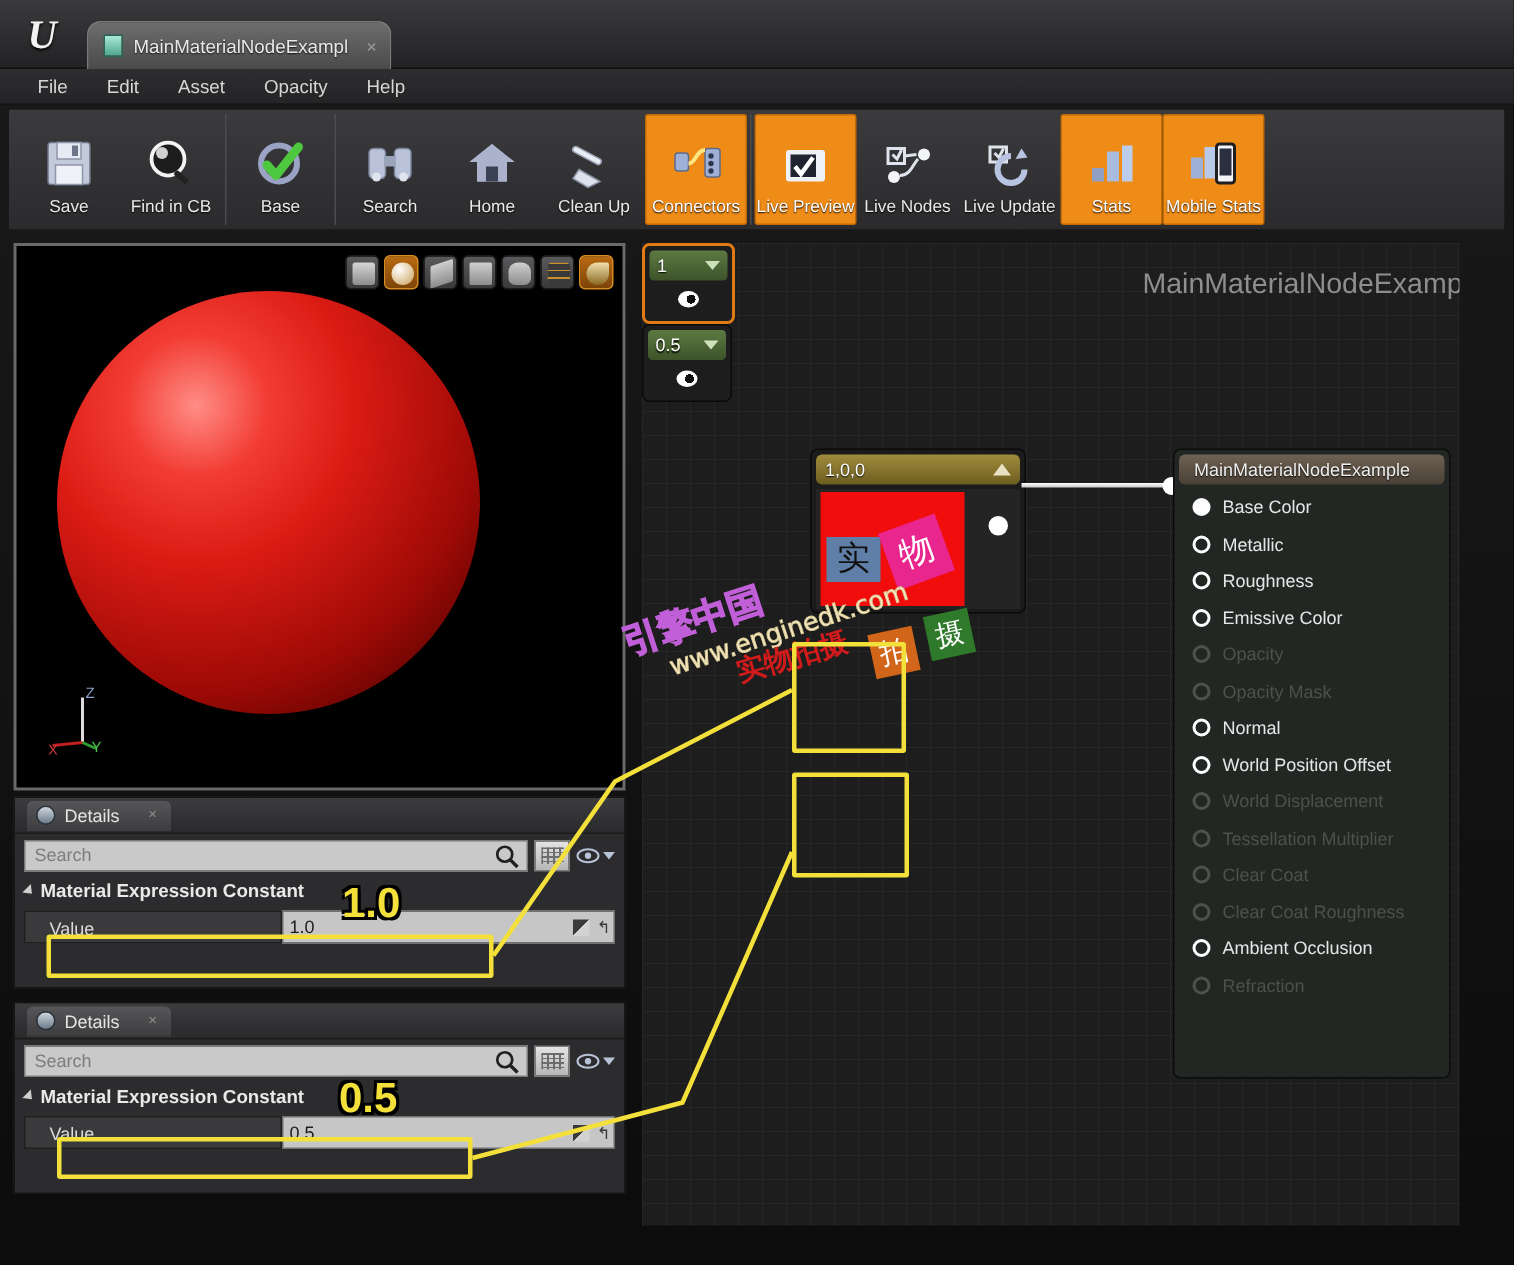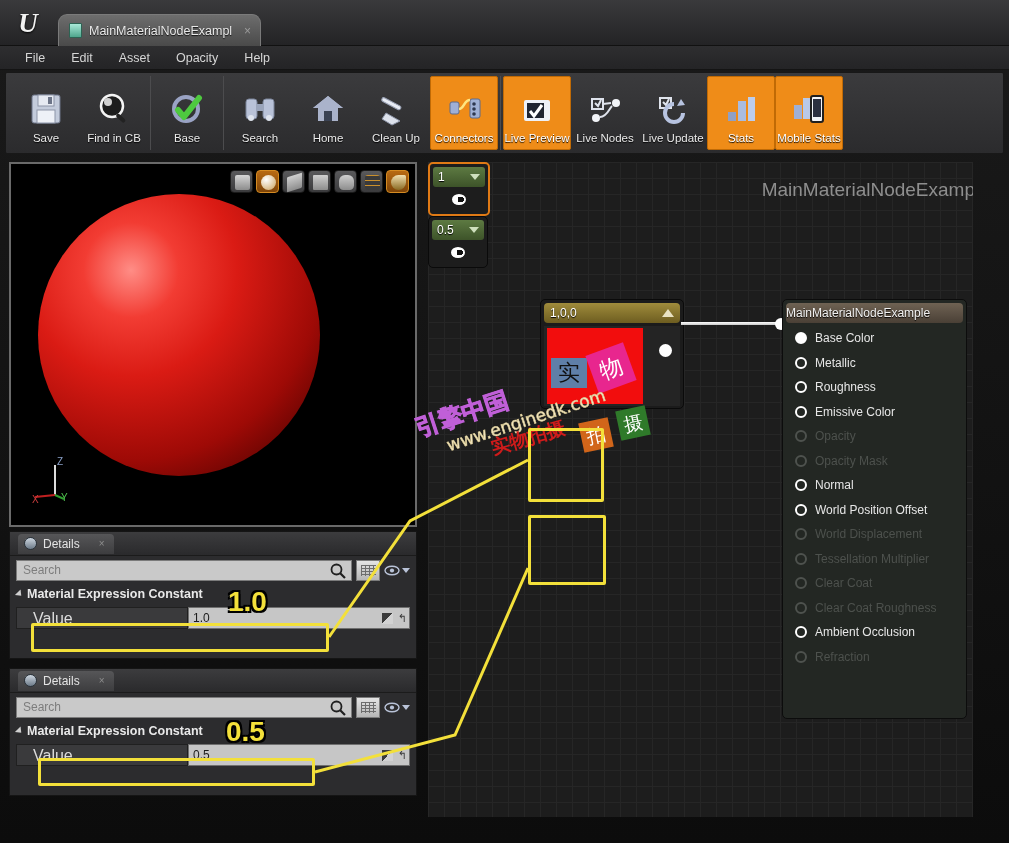--- a/index.html
+++ b/index.html
@@ -103,21 +103,21 @@
          border:1px solid #7b7b7b; display:flex; align-items:center; justify-content:center;}
   .dgrid{ width:15px; height:11px; background:
       repeating-linear-gradient(#6d6d6d 0 1px, transparent 1px 3px),
       repeating-linear-gradient(90deg,#6d6d6d 0 1px, transparent 1px 4px); }
   .deye{ width:26px; display:flex; align-items:center; justify-content:center; gap:2px;}
   .dcat{ height:20px; display:flex; align-items:center; gap:5px; padding-left:7px;
          background:#2c2c2e; }
   .dcat .tri{ width:0;height:0;border-left:5px solid #cfcfcf;border-top:4px solid transparent;border-bottom:4px solid transparent;transform:rotate(45deg);}
   .dcat .nm{ font-size:12.5px; color:#e9e9e9; font-weight:bold; }
   .drow{ height:24px; display:flex; align-items:center; margin:2px 6px 0 6px;}
-  .drow .key{ width:172px; font-size:16px; color:#dcdcdc; padding-left:16px;
+  .drow .key{ width:172px; font-size:12px; color:#dcdcdc; padding-left:16px;
               background:#3a3a3c; height:22px; line-height:22px; border:1px solid #202020;}
   .drow .valwrap{ flex:1; height:22px; background:#c6c6c6; border:1px solid #6f6f6f;
                   display:flex; align-items:center; padding:0 4px; position:relative;}
   .drow .val{ font-size:12px; color:#1c1c1c; }
   .drow .spin{ position:absolute; right:16px; width:11px;height:11px;
                background:linear-gradient(135deg,#3a3a3a 50%,#d2d2d2 50%);}
   .drow .reset{ position:absolute; right:2px; font-size:11px; color:#3a3a3a; }
   .hl-box{ position:absolute; border:3px solid #f3e03a; border-radius:2px; pointer-events:none; }
   .hl-txt{ position:absolute; font-size:28px; font-weight:bold; color:#f3e03a;
            text-shadow:-2px -2px 0 #000,2px -2px 0 #000,-2px 2px 0 #000,2px 2px 0 #000; }
@@ -165,21 +165,21 @@
   .const-node .v{ font-size:12px; color:#fff; text-shadow:0 1px 1px #000; }
   .const-node .caret{ width:0;height:0;border-left:5px solid transparent;
      border-right:5px solid transparent;border-top:6px solid #cfe0bd;}
   .const-node .bot{ height:24px; display:flex; align-items:center; justify-content:center; }
   .outpin{ width:14px; height:11px; border-radius:50%;
      background:radial-gradient(circle at 62% 50%, #111 0 3px, #fff 3px 100%); }
 
   #mat-node{ position:absolute; left:354px; top:137px; width:185px; height:420px;
      background:#232723; border:1px solid #0c0c0c; border-radius:5px; }
   #mat-node .hdr{ height:20px; margin:3px; border-radius:4px;
-     background:linear-gradient(#6f6253,#4a4036); display:flex; align-items:center; }
+     background:linear-gradient(#6f6253,#4a4036); display:flex; align-items:center; padding-left:10px;}
   #mat-node .hdr .t{ font-size:12px; color:#f0f0f0; text-shadow:0 1px 1px #000; }
   .pin-row{ height:24.5px; display:flex; align-items:center; gap:8px; padding-left:12px; }
   .pin{ width:12px; height:12px; border-radius:50%; border:2px solid #fff; }
   .pin.filled{ background:#fff; }
   .pin.dim{ border-color:#4e524e; }
   .pin-lbl{ font-size:12px; color:#e6e6e6; }
   .pin-lbl.dim{ color:#4d514d; }
 
   #wire{ position:absolute; left:253px; top:160px; width:108px; height:3px;
      background:linear-gradient(#fff,#c8c8c8); }

